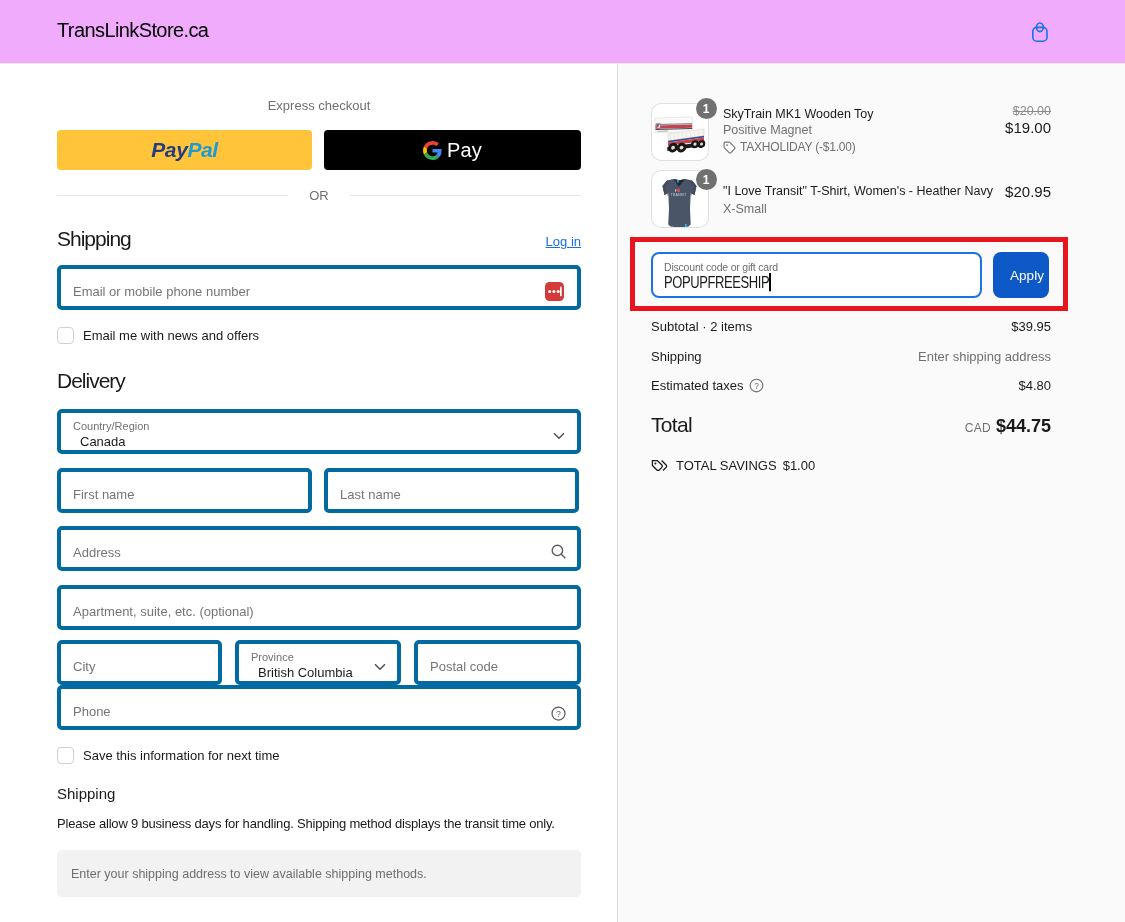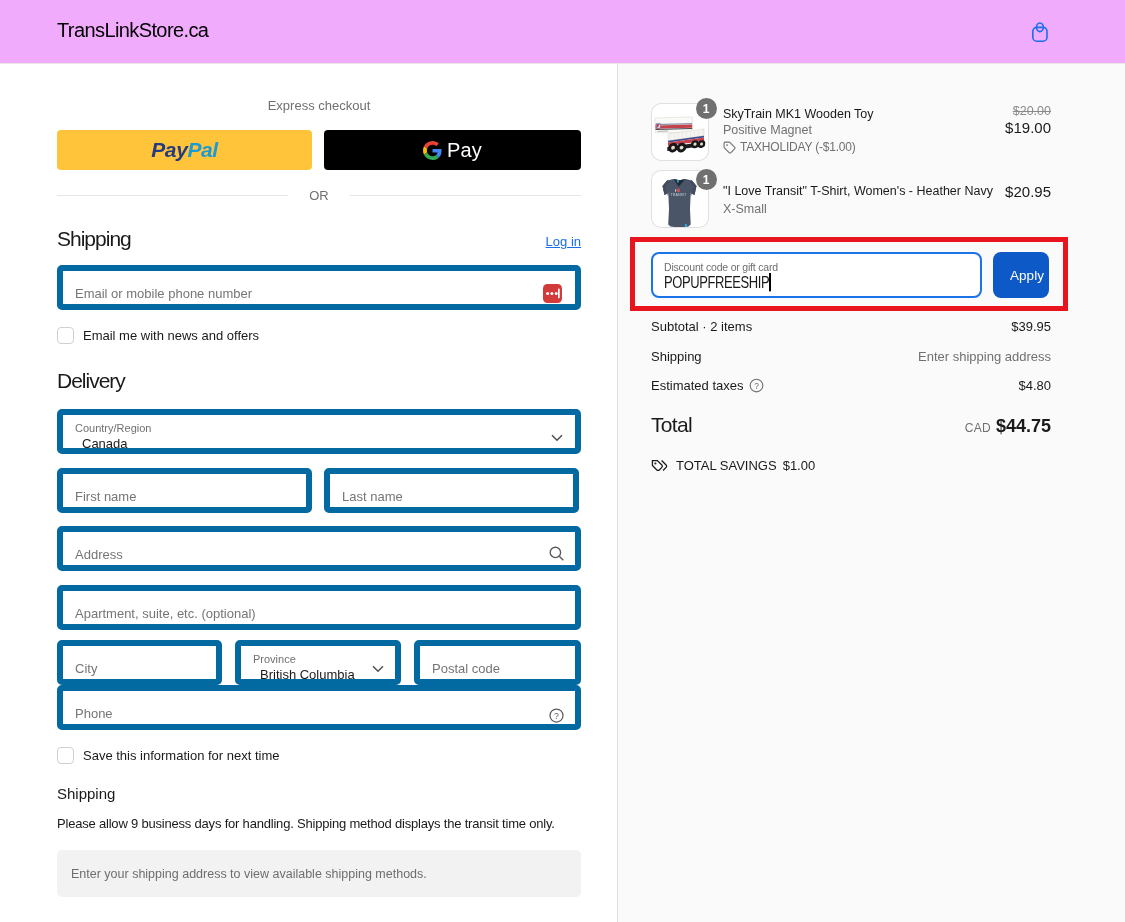--- a/index.html
+++ b/index.html
@@ -18,21 +18,21 @@
 .pp-word { font-size:21px; font-weight:bold; font-style:italic; letter-spacing:-0.4px; }
 .pp-word .p1 { color:#253b80; }
 .pp-word .p2 { color:#1b9ad7; }
 .gp-word { color:#fff; font-size:20px; font-weight:400; margin-left:5px; letter-spacing:0.2px; }
 .orrow { margin-top:18px; display:flex; align-items:center; }
 .orrow .ln { flex:1; height:1px; background:#e6e6e6; }
 .orrow .ortxt { color:#707070; font-size:13px; padding:0 21px; }
 .secrow { display:flex; justify-content:space-between; align-items:baseline; }
 .h2 { font-size:21px; color:#1a1a1a; font-weight:400; letter-spacing:-1px; }
 .login { color:#1a6ee8; font-size:13px; text-decoration:underline; }
-.fld { position:relative; height:45px; border:6px solid #0369a1; border-radius:5px; background:#fff; }
+.fld { position:relative; height:45px; border:4px solid #0369a1; border-radius:5px; background:#fff; }
 .ph { position:absolute; left:12px; top:15px; font-size:13px; color:#757575; }
 .flabel { position:absolute; left:12px; top:7px; font-size:11px; color:#707070; }
 .fval { position:absolute; left:19px; top:21px; font-size:13px; color:#1a1a1a; }
 .cbrow { display:flex; align-items:center; }
 .cb { width:17px; height:17px; border:1px solid #d0d0d0; border-radius:4px; background:#fff; flex:none; }
 .cbl { font-size:13px; color:#1a1a1a; margin-left:9px; }
 .names { display:flex; margin-top:14px; }
 .names .fld { width:255px; }
 .names .fld + .fld { margin-left:12px; }
 .cityrow { display:flex; margin-top:10px; }

